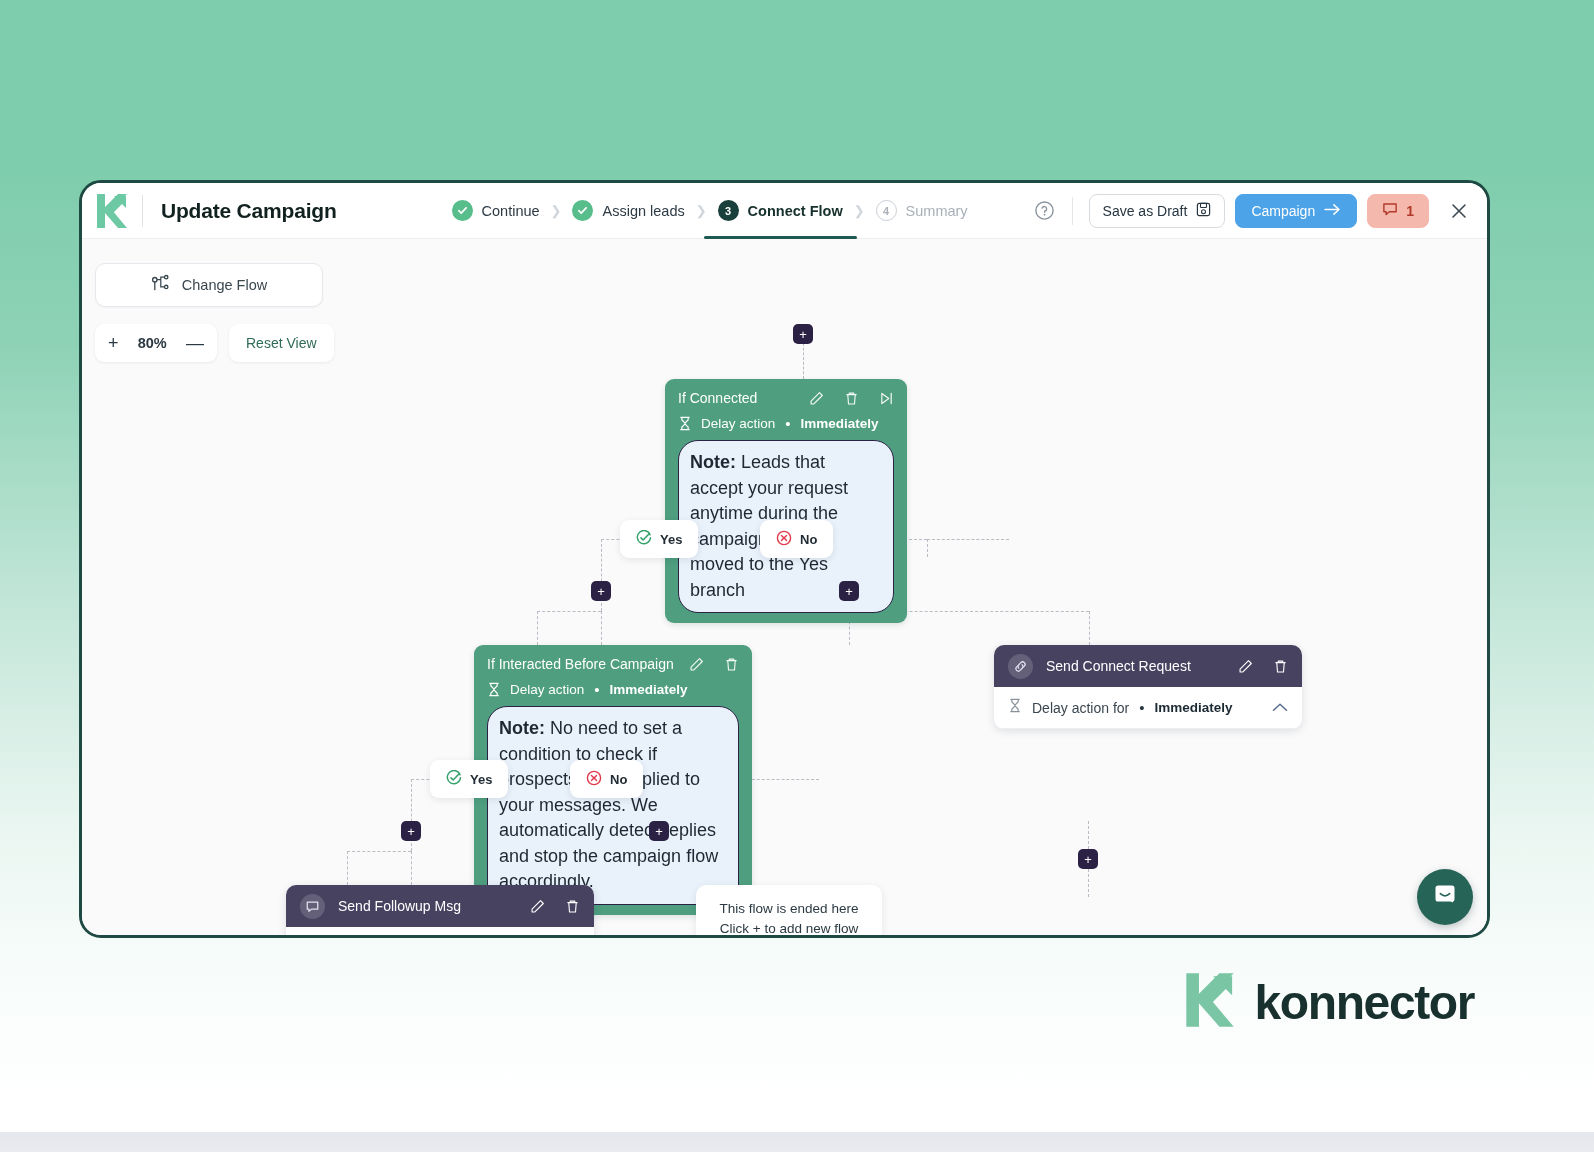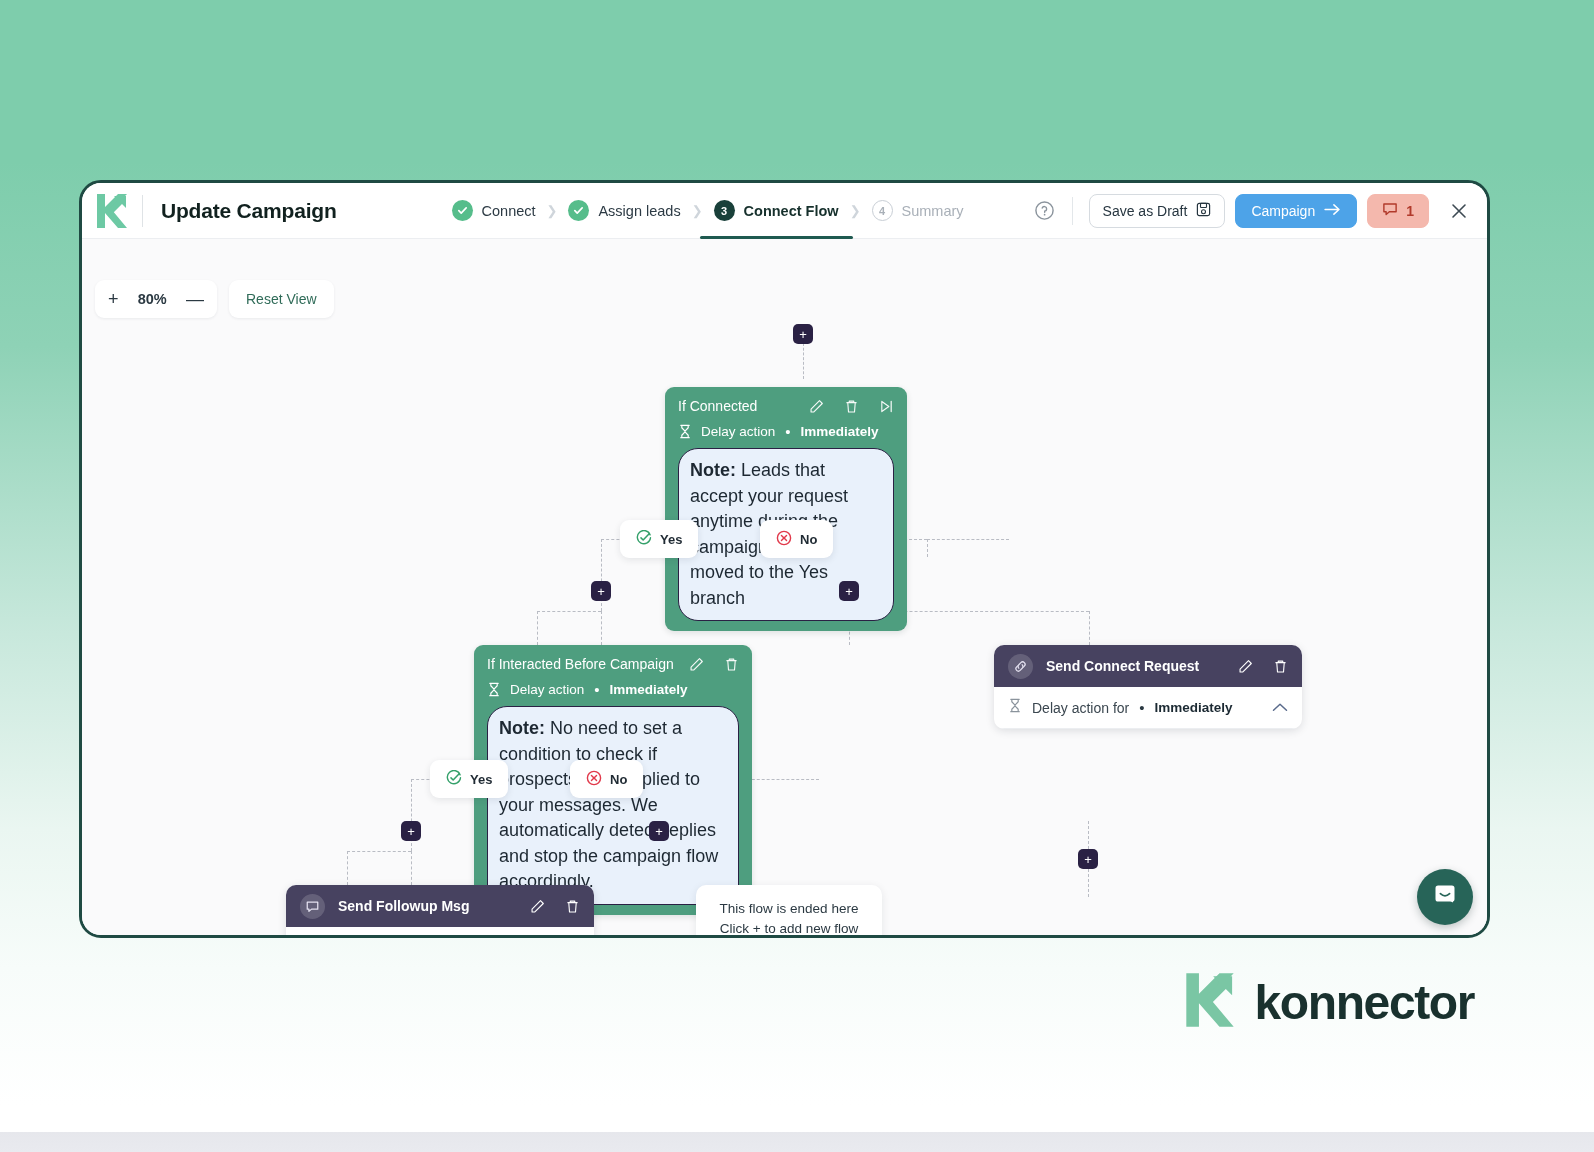--- a/index.html
+++ b/index.html
@@ -219,21 +219,21 @@
   .nd-head {
     background: #474260;
     display: flex; align-items: center; gap: 13px;
     padding: 0 14px; height: 42px;
   }
   .nd-avatar {
     width: 25px; height: 25px; border-radius: 50%;
     background: rgba(255,255,255,.16);
     display: flex; align-items: center; justify-content: center; flex: none;
   }
-  .nd-title { font-size: 14px; color: #fff; flex: 1; font-weight: bold; }
+  .nd-title { font-size: 14px; color: #fff; flex: 1; }
   .nd-icons { display: flex; align-items: center; gap: 20px; }
   .nd-icons .ic { color: #fff; cursor: pointer; display: flex; }
   .nd-delay {
     display: flex; align-items: center; gap: 10px;
     padding: 0 14px; height: 42px;
     border-bottom: 1px solid #eceef1;
   }
   .nd-delay-label { font-size: 14px; color: #3b4750; }
   .nd-dot { color: #2b3942; font-size: 15px; line-height: 0; }
   .nd-delay-value { font-size: 13.5px; color: #1c2a33; font-weight: bold; }
@@ -299,21 +299,21 @@
     <div class="page-title">Update Campaign</div>
 
     <div class="stepper">
 
       <div class="step done">
         <span class="step-badge done">
           <svg width="11" height="11" viewBox="0 0 12 12">
               <path d="M2 6.2 L4.6 8.8 L10 3.2" fill="none" stroke="#fff" stroke-width="1.8" stroke-linecap="round" stroke-linejoin="round"></path>
             </svg>
         </span>
-        <span class="step-label">Connect</span>
+        <span class="step-label">Continue</span>
       </div>
       <span class="step-caret">❯</span>
 
       <div class="step done">
         <span class="step-badge done">
           <svg width="11" height="11" viewBox="0 0 12 12">
               <path d="M2 6.2 L4.6 8.8 L10 3.2" fill="none" stroke="#fff" stroke-width="1.8" stroke-linecap="round" stroke-linejoin="round"></path>
             </svg>
         </span>
         <span class="step-label">Assign leads</span>
@@ -375,20 +375,32 @@
         <svg width="18" height="18" viewBox="0 0 18 18">
             <path d="M3 3 L15 15 M15 3 L3 15" stroke="currentColor" stroke-width="1.6" stroke-linecap="round"></path>
           </svg>
       </div>
     </div>
   </div>
 
   <div class="canvas">
 
     <div class="toolbar">
+      <div class="change-flow">
+        <span>
+          <svg width="19" height="19" viewBox="0 0 20 20">
+            <circle cx="4" cy="6" r="2.3" fill="none" stroke="#3a474f" stroke-width="1.4"></circle>
+            <circle cx="16" cy="3.4" r="1.8" fill="none" stroke="#3a474f" stroke-width="1.4"></circle>
+            <circle cx="16" cy="13.6" r="1.8" fill="none" stroke="#3a474f" stroke-width="1.4"></circle>
+            <path d="M6.3 6 h4 v-2.6 h3.9 M10.3 6 v7.6 h3.9" fill="none" stroke="#3a474f" stroke-width="1.3"></path>
+            <path d="M4 8.3 v8.2" stroke="#3a474f" stroke-width="1.4" stroke-linecap="round"></path>
+          </svg>
+        </span>
+        <span>Change Flow</span>
+      </div>
 
       <div class="zoom-row">
         <div class="zoom-ctrl">
           <span class="zoom-btn">+</span>
           <span class="zoom-val">80%</span>
           <span class="zoom-btn">—</span>
         </div>
         <div class="reset-view">
           <span>Reset View</span>
         </div>
@@ -439,21 +451,21 @@
     <div class="dline v" style="left:1006px; top:582px; height:28px;"></div>
     <div class="dline v" style="left:1006px; top:630px; height:28px;"></div>
 
     <div class="plus-btn" style="left:711px; top:85px;">+</div>
     <div class="plus-btn" style="left:509px; top:342px;">+</div>
     <div class="plus-btn" style="left:757px; top:342px;">+</div>
     <div class="plus-btn" style="left:319px; top:582px;">+</div>
     <div class="plus-btn" style="left:567px; top:582px;">+</div>
     <div class="plus-btn" style="left:996px; top:610px;">+</div>
 
-    <div class="node node-green" style="left:583px; top:140px; width:242px;margin-top:8px;">
+    <div class="node node-green" style="left:583px; top:140px; width:242px;">
       <div class="ng-top">
         <span class="ng-title">If Connected</span>
         <span class="ng-icons">
           <span class="ic">
             <svg width="15" height="15" viewBox="0 0 16 16">
                 <path d="M11.2 1.8 l3 3 L5.2 13.8 H2.2 v-3 Z" fill="none" stroke="currentColor" stroke-width="1.2" stroke-linejoin="round"></path>
               </svg>
           </span>
           <span class="ic">
             <svg width="15" height="15" viewBox="0 0 16 16">

